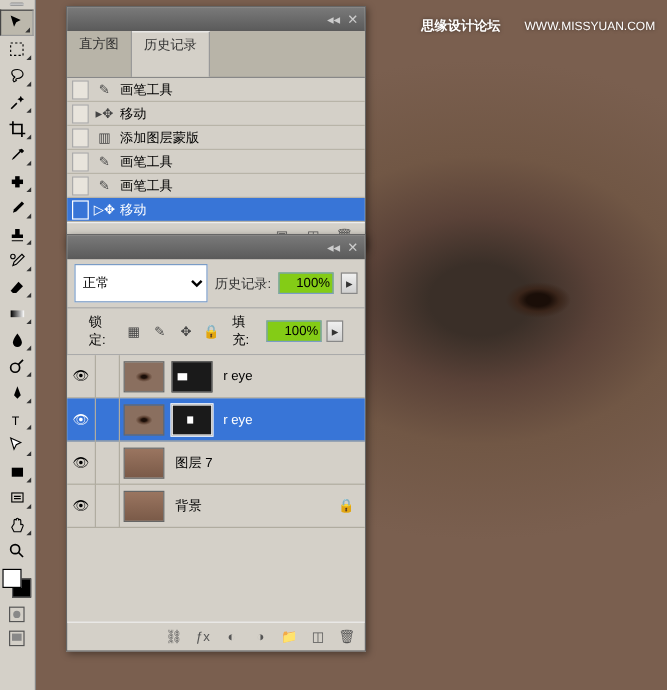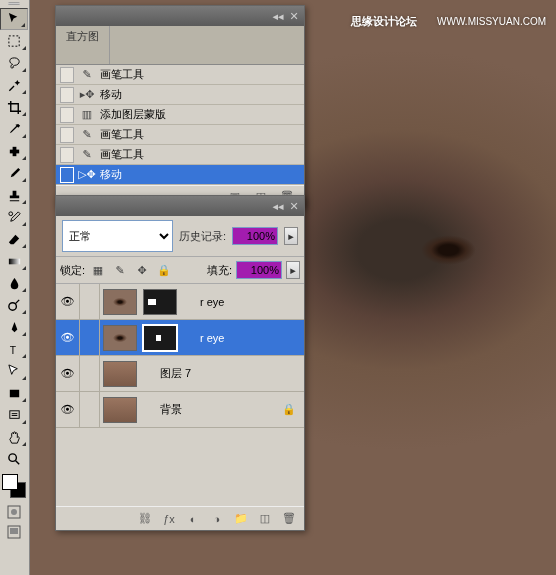--- a/index.html
+++ b/index.html
@@ -28,36 +28,36 @@
 .hist-row{display:flex;align-items:center;height:20px;border-bottom:1px solid #b8b4a8;padding-left:4px;gap:4px;cursor:pointer}
 .hist-row.sel{background:#3875d7;color:#fff}
 .hist-cell{width:14px;height:16px;border:1px solid #aaa;background:#e8e4dc}
 .hist-icon{width:18px;display:flex;justify-content:center;color:#444}
 .hist-row.sel .hist-icon{color:#fff}
 .panel-ftr{height:22px;background:#d4d0c8;border-top:1px solid #eee;display:flex;align-items:center;justify-content:flex-end;gap:8px;padding:0 8px}
 .ftr-btn{width:18px;height:16px;display:flex;align-items:center;justify-content:center;color:#555;cursor:pointer}
 .lay-ctrl{padding:4px 6px;display:flex;align-items:center;gap:6px;border-bottom:1px solid #aaa}
 .lay-ctrl select{flex:1;height:32px;border:1px solid #7a9cc6;background:#fff;font-size:11px;padding-left:2px}
 .lay-ctrl label{color:#333}
-.pct-input{width:46px;height:18px;border:1px solid #7a9cc6;background:#a21caf;text-align:right;padding-right:2px}
+.pct-input{width:46px;height:18px;border:1px solid #7a9cc6;background:#84cc16;text-align:right;padding-right:2px}
 .arrow-btn{width:14px;height:18px;background:linear-gradient(#f0f0f0,#d0d0d0);border:1px solid #888;display:flex;align-items:center;justify-content:center;color:#333;cursor:pointer}
-.lock-row{padding:4px 4px;display:flex;align-items:center;gap:4px;border-bottom:1px solid #aaa}
+.lock-row{padding:4px 18px;display:flex;align-items:center;gap:4px;border-bottom:1px solid #aaa}
 .lock-row .lockitem{width:18px;height:18px;display:flex;align-items:center;justify-content:center;color:#444}
 .layers{background:#d4d0c8}
 .layer-row{display:flex;align-items:center;height:36px;border-bottom:1px solid #b0aca0;cursor:pointer}
 .layer-row.sel{background:#3875d7;color:#fff}
 .eye-col{width:24px;height:36px;border-right:1px solid #b0aca0;display:flex;align-items:center;justify-content:center}
 .link-col{width:20px;height:36px;border-right:1px solid #b0aca0}
 .thumb{width:34px;height:26px;border:1px solid #666;margin:0 3px;background:#8a6f5f}
 .thumb.eye-img{background:radial-gradient(ellipse 10px 6px at center,#1a0e08 20%,#5a3f30 40%,#8a6f5f 70%)}
 .thumb.face{background:linear-gradient(#9a7560,#7a5a48)}
 .thumb.mask{background:#1a1a1a;position:relative}
 .thumb.mask::after{content:"";position:absolute;left:4px;top:9px;width:8px;height:6px;background:#fff}
 .thumb.mask.m2::after{left:12px;width:5px}
-.layer-name{margin-left:20px}
+.layer-name{margin-left:6px}
 .lay-ftr{height:24px;border-top:1px solid #eee;display:flex;align-items:center;justify-content:flex-end;gap:6px;padding:0 6px}
 .lay-ftr .fb{width:18px;height:18px;display:flex;align-items:center;justify-content:center;color:#555;cursor:pointer}
 </style>
 </head>
 <body>
 
 <div class="bg"></div>
 <div class="watermark"><span>思缘设计论坛</span><small>WWW.MISSYUAN.COM</small></div>
 
 <div class="toolbar">
@@ -215,20 +215,21 @@
     </div>
 </div>
 
 <div class="panel" style="left:55px;top:5px;width:250px">
 <div class="panel-hdr">
 <div class="hbtn">◂◂</div>
 <div class="hbtn">✕</div>
 </div>
 <div class="tabs">
 <div class="tab">直方图</div>
+<div class="tab active">历史记录</div>
 </div>
 <div class="hist-list">
 <div class="hist-row">
         <div class="hist-cell"></div>
         <div class="hist-icon">✎</div>
         <span>画笔工具</span>
       </div>
 <div class="hist-row">
         <div class="hist-cell"></div>
         <div class="hist-icon">▸✥</div>

